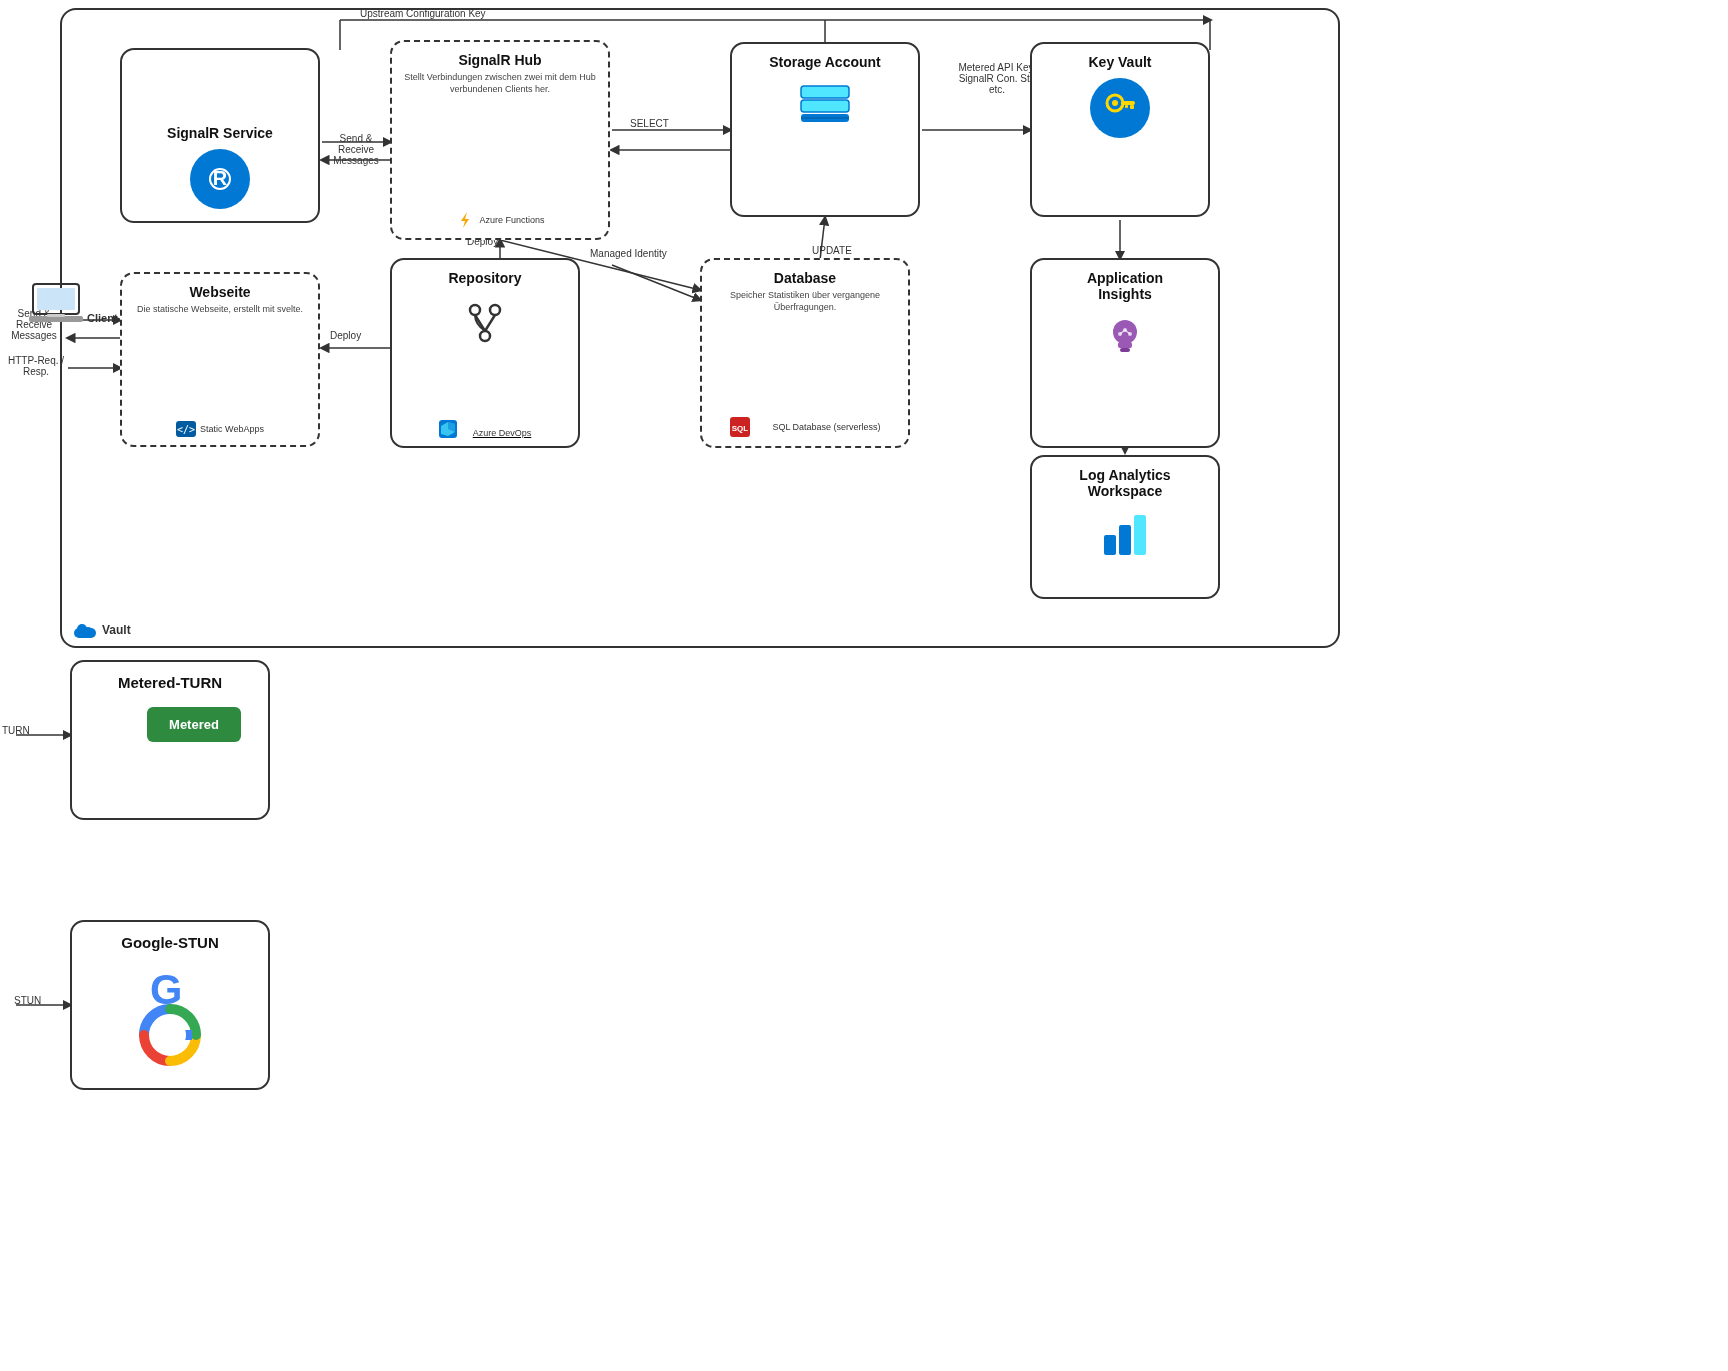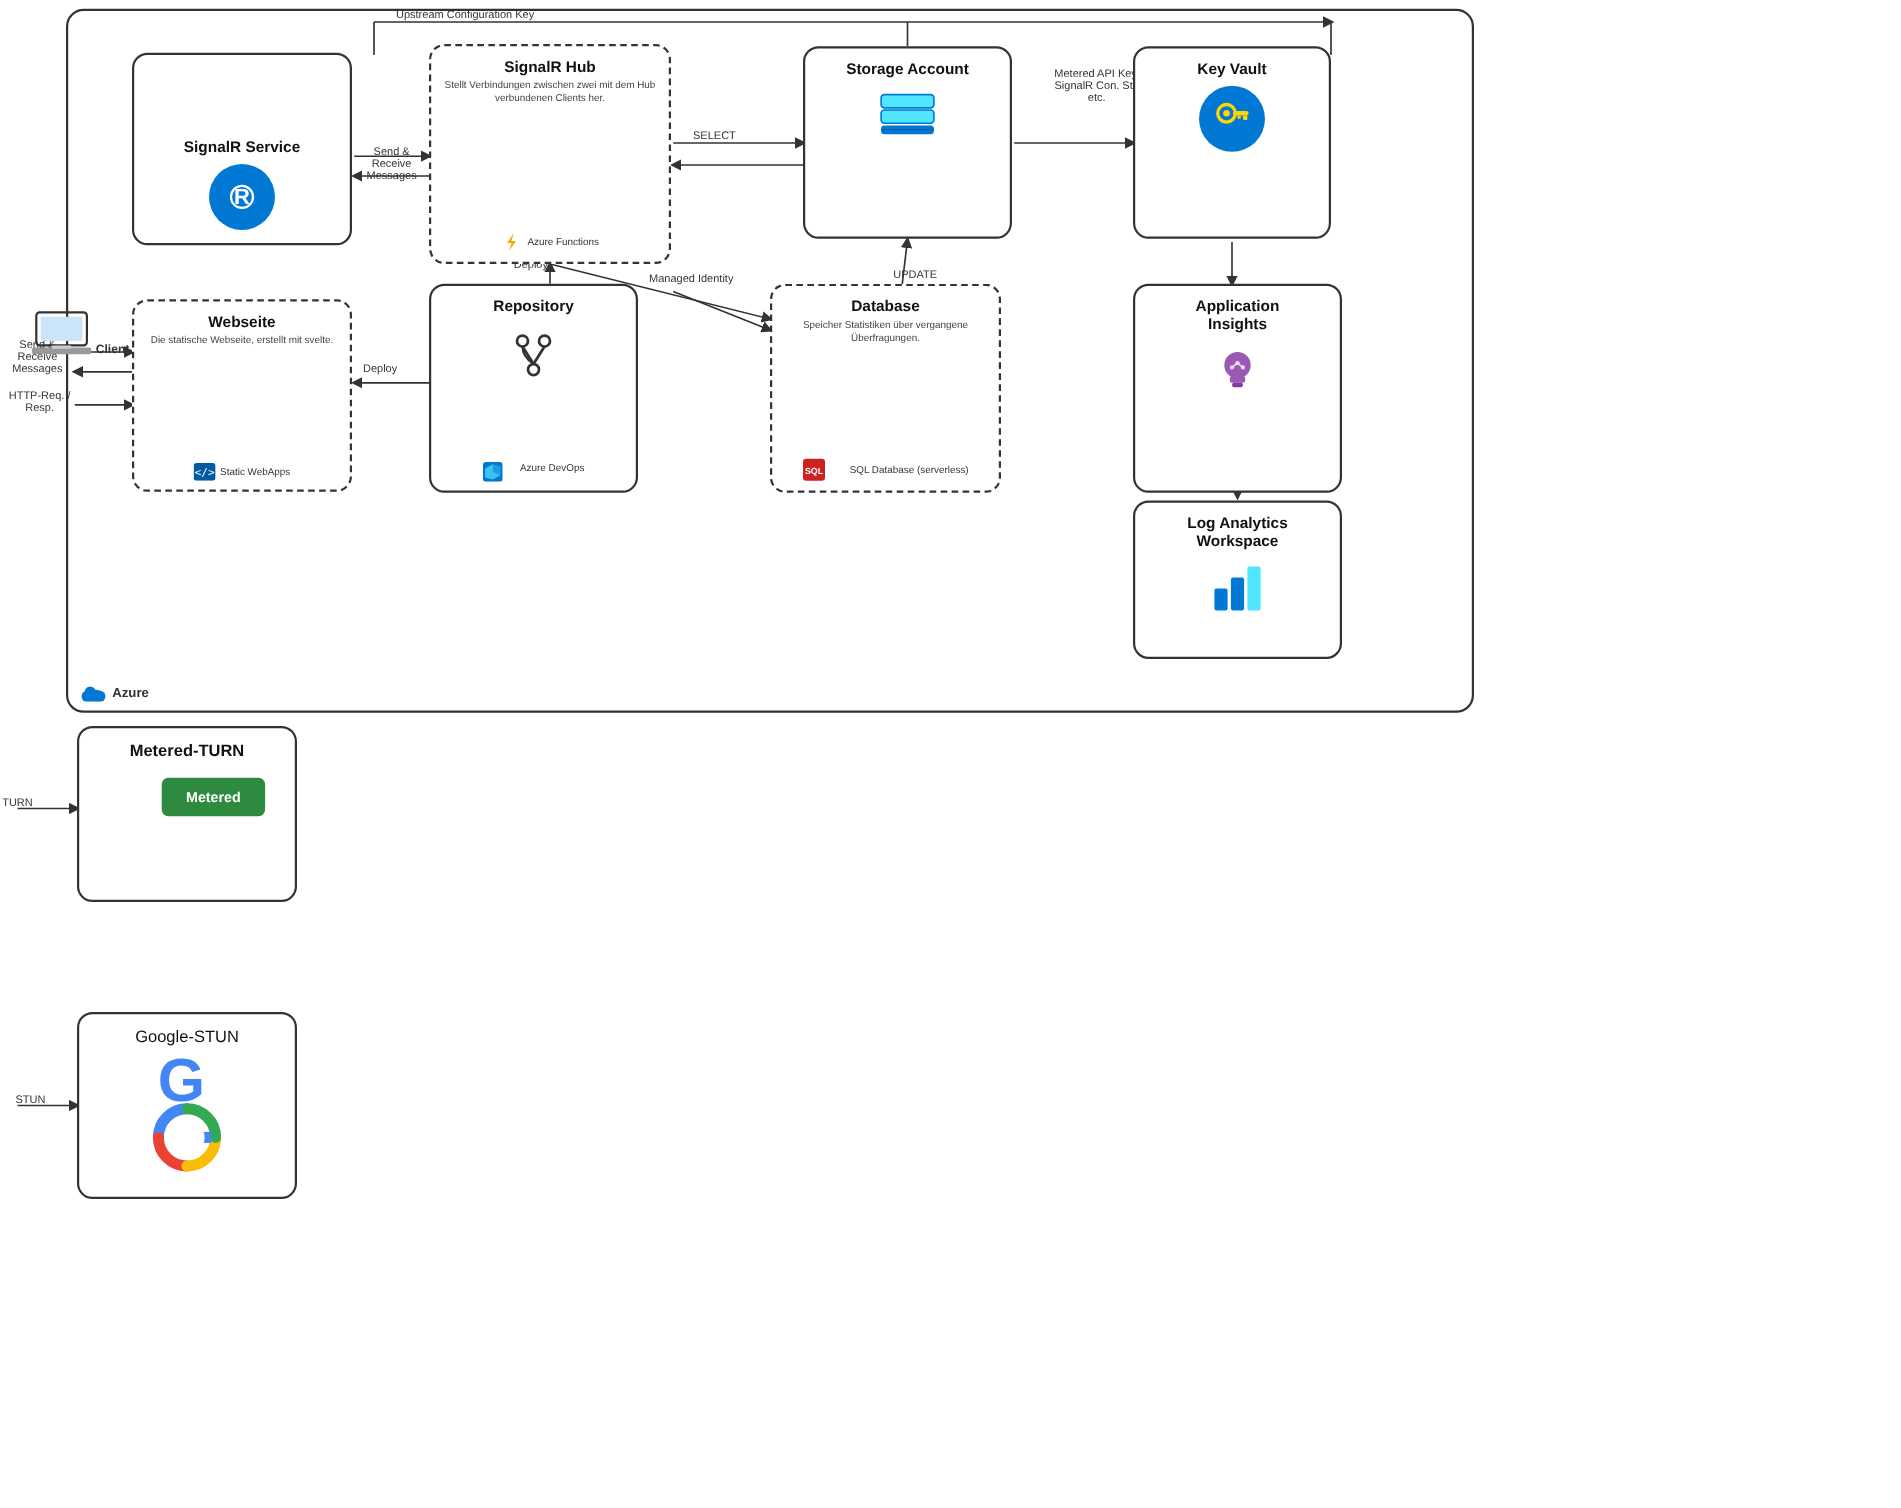--- a/index.html
+++ b/index.html
@@ -296,21 +296,21 @@
   <div class="label-text" style="top:995px; left:2px;margin-left:12px;">STUN</div>
 
   <div class="azure-outer">
     <div class="azure-label">
 
       <svg width="22" height="16" viewBox="0 0 22 16">
         <rect x="0" y="6" width="22" height="10" rx="5" fill="#0078d4"></rect>
         <ellipse cx="8" cy="7" rx="5" ry="5" fill="#0078d4"></ellipse>
         <ellipse cx="14" cy="9" rx="4" ry="4" fill="#0078d4"></ellipse>
       </svg>
-      <span>Azure</span>
+      <span>Vault</span>
     </div>
   </div>
 
   <div class="node signalr-service">
     <div class="node-title">SignalR Service</div>
 
     <div style="width:60px;height:60px;border-radius:50%;background:#0078d4;display:flex;align-items:center;justify-content:center;margin:4px 0;">
       <svg width="36" height="36" viewBox="0 0 36 36">
         <circle cx="18" cy="18" r="16" fill="#0078d4"></circle>
         <text x="18" y="24" text-anchor="middle" fill="#fff" font-size="20" font-weight="bold" font-family="Arial">R</text>
@@ -383,21 +383,21 @@
         <circle cx="16" cy="12" r="5" fill="none" stroke="#333" stroke-width="2.5"></circle>
         <circle cx="36" cy="12" r="5" fill="none" stroke="#333" stroke-width="2.5"></circle>
         <circle cx="26" cy="38" r="5" fill="none" stroke="#333" stroke-width="2.5"></circle>
         <line x1="16" y1="17" x2="26" y2="33" stroke="#333" stroke-width="2.5"></line>
         <line x1="36" y1="17" x2="26" y2="33" stroke="#333" stroke-width="2.5"></line>
         <line x1="16" y1="17" x2="36" y2="17" stroke="#333" stroke-width="0"></line>
         <path d="M16 17 Q16 26 26 33" stroke="#333" stroke-width="2" fill="none"></path>
       </svg>
     </div>
 
-    <div style="display:flex;align-items:flex-start;gap:16px;margin-top:auto;">
+    <div style="display:flex;align-items:flex-end;gap:16px;margin-top:auto;text-decoration:underline;">
       <svg width="18" height="18" viewBox="0 0 18 18">
         <rect width="18" height="18" rx="3" fill="#0078d4"></rect>
         <polygon points="2,6 9,2 16,4 16,12 9,16 2,14" fill="#50e6ff" opacity="0.7"></polygon>
         <polygon points="9,2 16,4 16,12 9,9" fill="#0078d4" opacity="0.5"></polygon>
       </svg>
       <span style="font-size:9px;color:#333;">Azure DevOps</span>
     </div>
   </div>
 
   <div class="node database">
@@ -458,21 +458,21 @@
     </svg>
     <div style="font-size:11px;font-weight:600;color:#333;">Client</div>
   </div>
 
   <div class="metered-box">
     <div style="font-size:15px;font-weight:700;color:#111;text-align:center;margin-bottom:8px;">Metered-TURN</div>
     <div class="metered-btn">Metered</div>
   </div>
 
   <div class="stun-box">
-    <div style="font-size:15px;font-weight:400;color:#111;text-align:right;margin-bottom:0;">Google-STUN</div>
+    <div style="font-size:15px;font-weight:700;color:#111;text-align:right;margin-bottom:16px;">Google-STUN</div>
 
     <svg width="64" height="64" viewBox="0 0 64 64">
 
       <text x="4" y="52" font-size="58" font-weight="700" font-family="Arial, sans-serif">
         <tspan fill="#4285F4">G</tspan>
       </text>
 
       <circle cx="32" cy="36" r="26" fill="none" stroke="#4285F4" stroke-width="10" stroke-dasharray="20 82" stroke-dashoffset="0" opacity="0"></circle>
     </svg>
 

